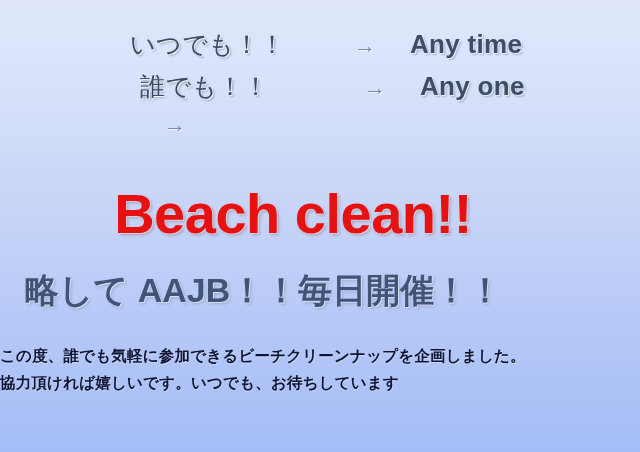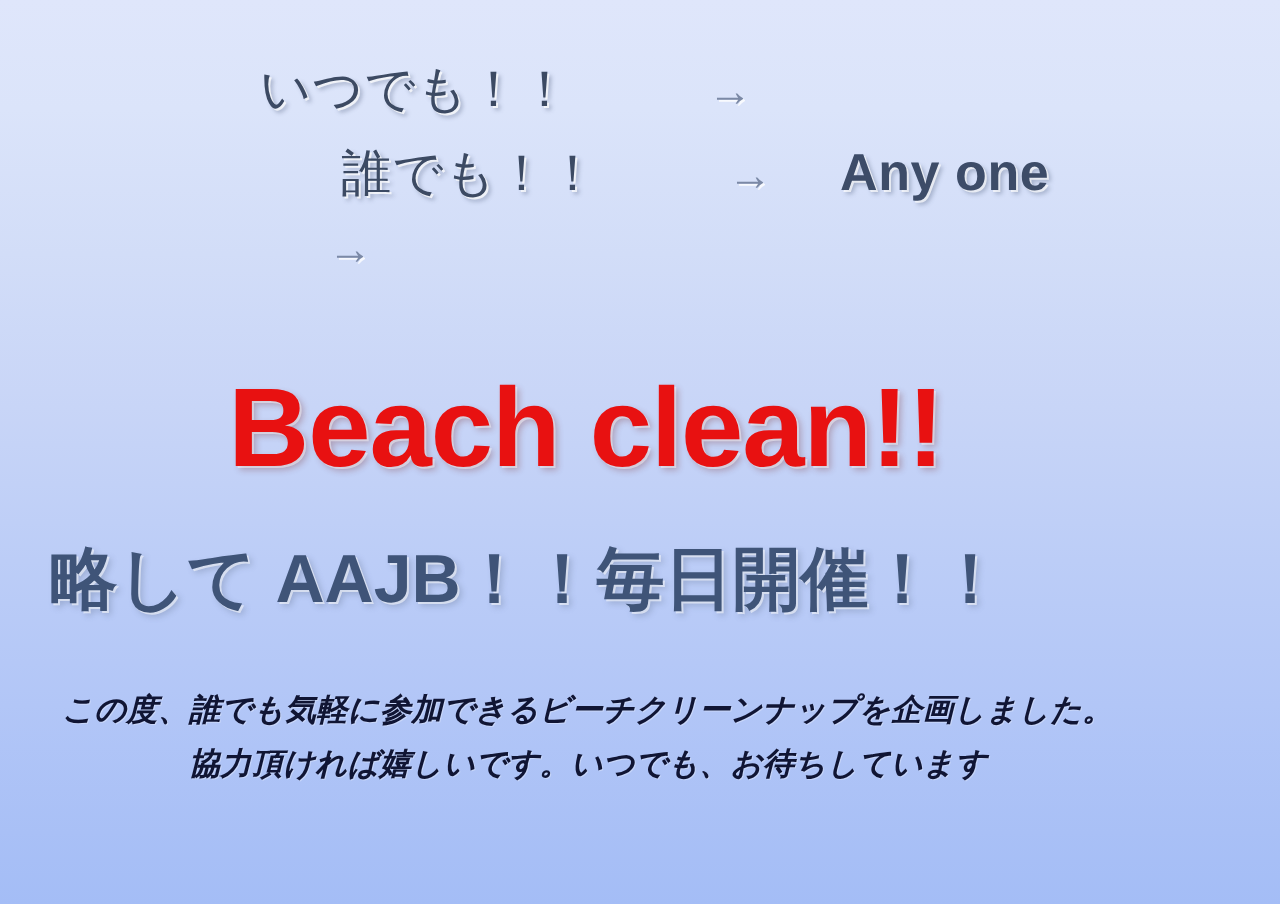--- a/index.html
+++ b/index.html
@@ -54,21 +54,20 @@
     font-weight: 400;
     letter-spacing: 0.5px;
     color: #3c4a63;
     text-shadow: 1px 1px 0 rgba(255,255,255,0.75),
                  2px 2px 2px rgba(90,105,135,0.45);
     white-space: nowrap;
   }
   .slogan-row.row-2 .slogan-jp,
   .slogan-row.row-3 .slogan-jp {
     padding-left: 10px;
-    text-align: center;
   }
 
   .slogan-arrow {
     width: 90px;
     text-align: center;
     font-size: 22px;
     color: #7b89a6;
     text-shadow: 1px 1px 0 rgba(255,255,255,0.8);
     white-space: nowrap;
   }
@@ -116,22 +115,20 @@
                  2px 2px 3px rgba(90,105,135,0.32);
     white-space: nowrap;
   }
 
   
   .body-copy {
     position: absolute;
     top: 342px;
     left: 0;
     width: 588px;
-    text-align: center;
-    font-style: italic;
   }
   .body-line {
     font-size: 15.5px;
     font-weight: 700;
     line-height: 27px;
     color: #101534;
     letter-spacing: 0.2px;
     white-space: nowrap;
     text-shadow: 0.5px 0.5px 0 rgba(255,255,255,0.30);
   }
@@ -139,20 +136,21 @@
 </head>
 <body>
 
 <div id="poster">
 
   <div class="slogan-block">
 
     <div class="slogan-row row-1">
       <span class="slogan-jp">いつでも！！</span>
       <span class="slogan-arrow">→</span>
+      <span class="slogan-en">Any time</span>
     </div>
 
     <div class="slogan-row row-2">
       <span class="slogan-jp">誰でも！！</span>
       <span class="slogan-arrow">→</span>
       <span class="slogan-en">Any one</span>
     </div>
 
     <div class="slogan-row row-3">
       <span class="slogan-arrow">→</span>

